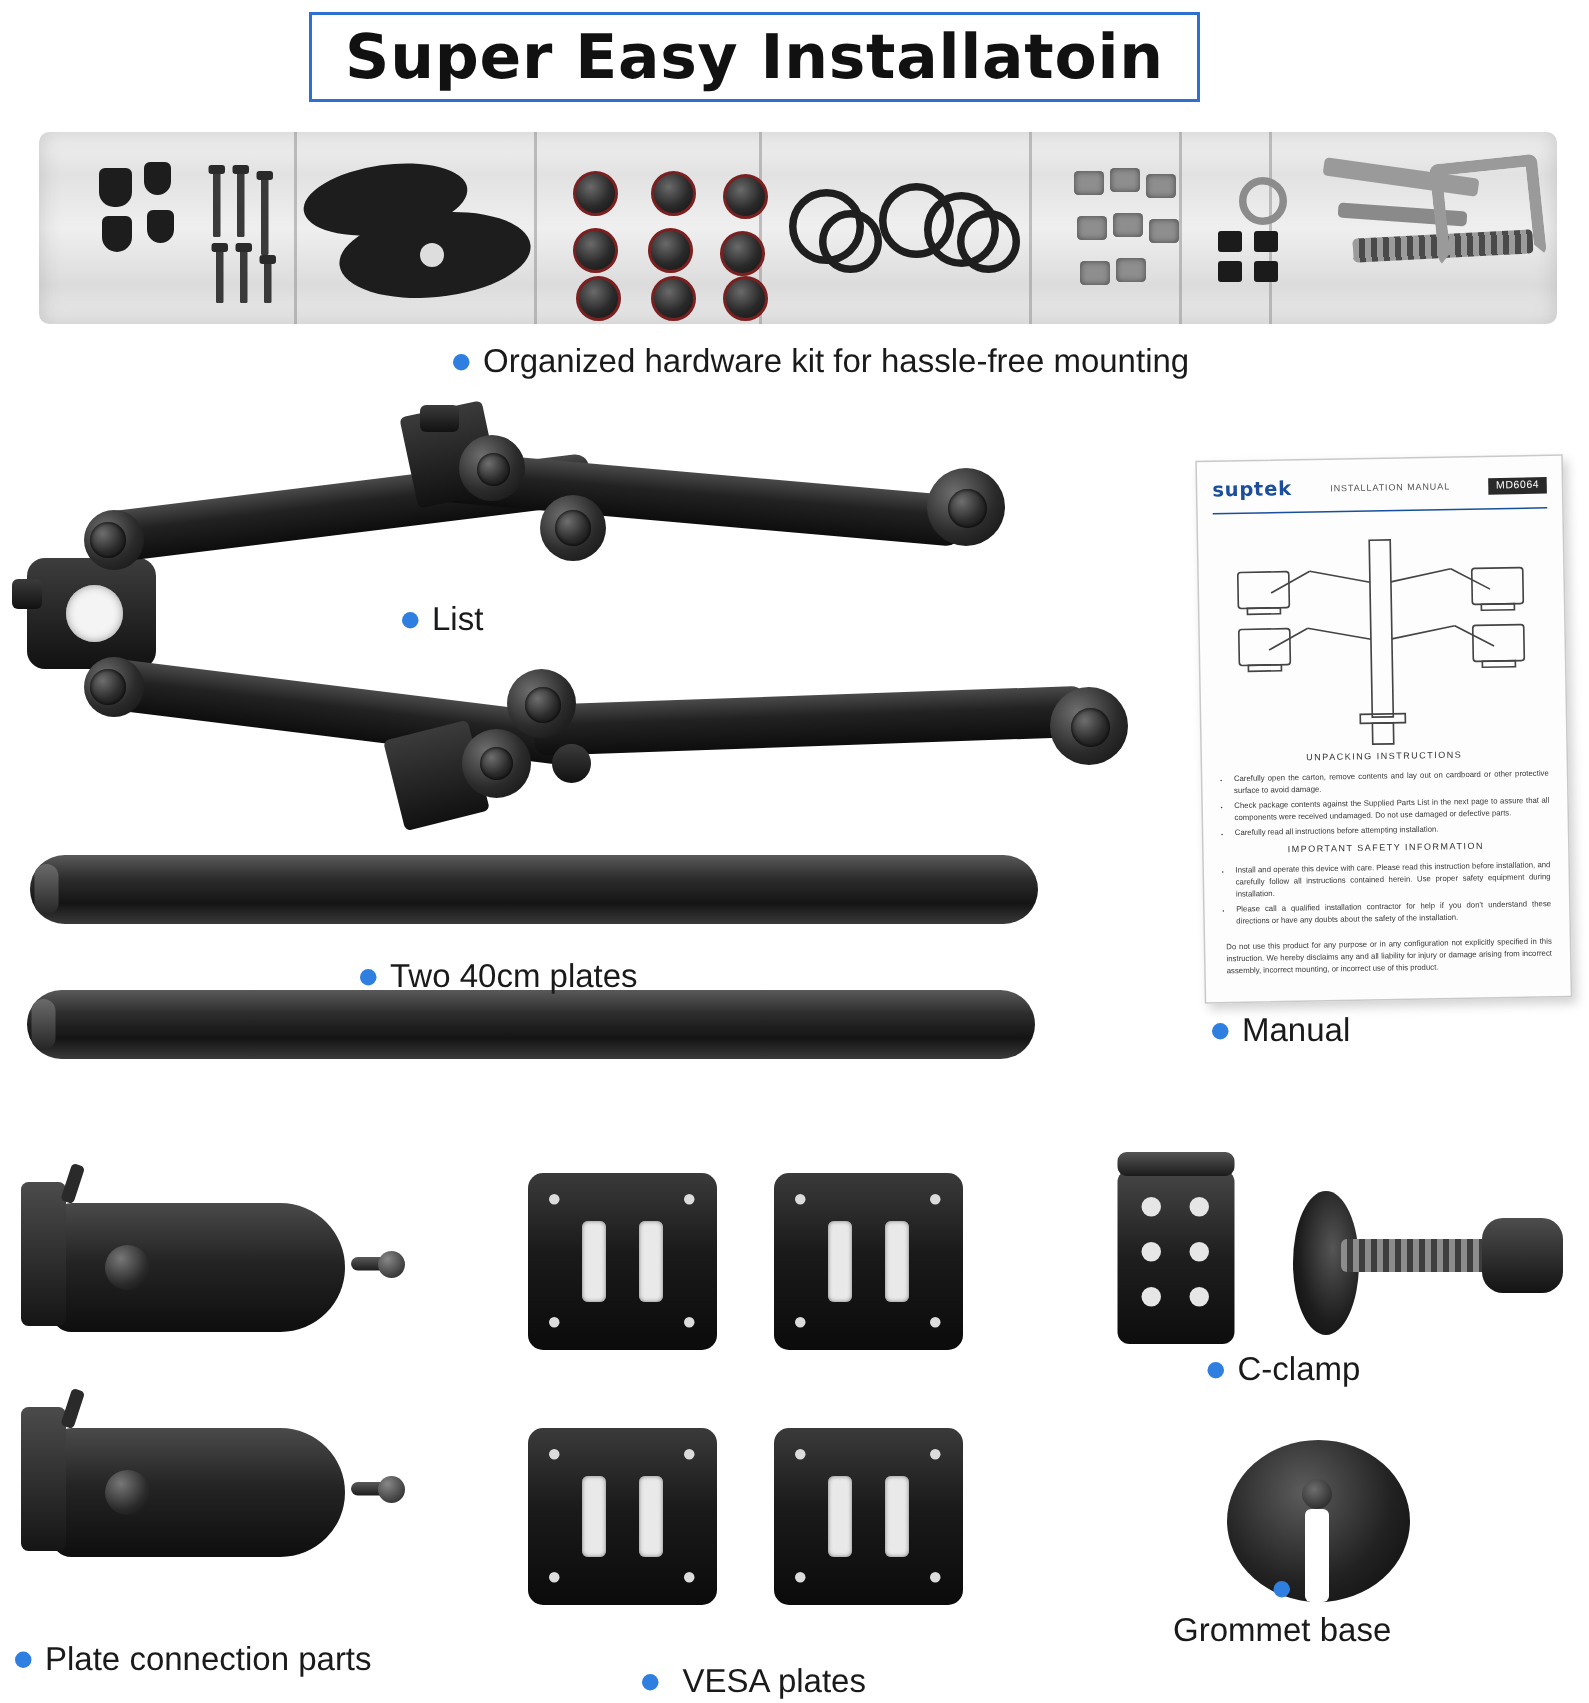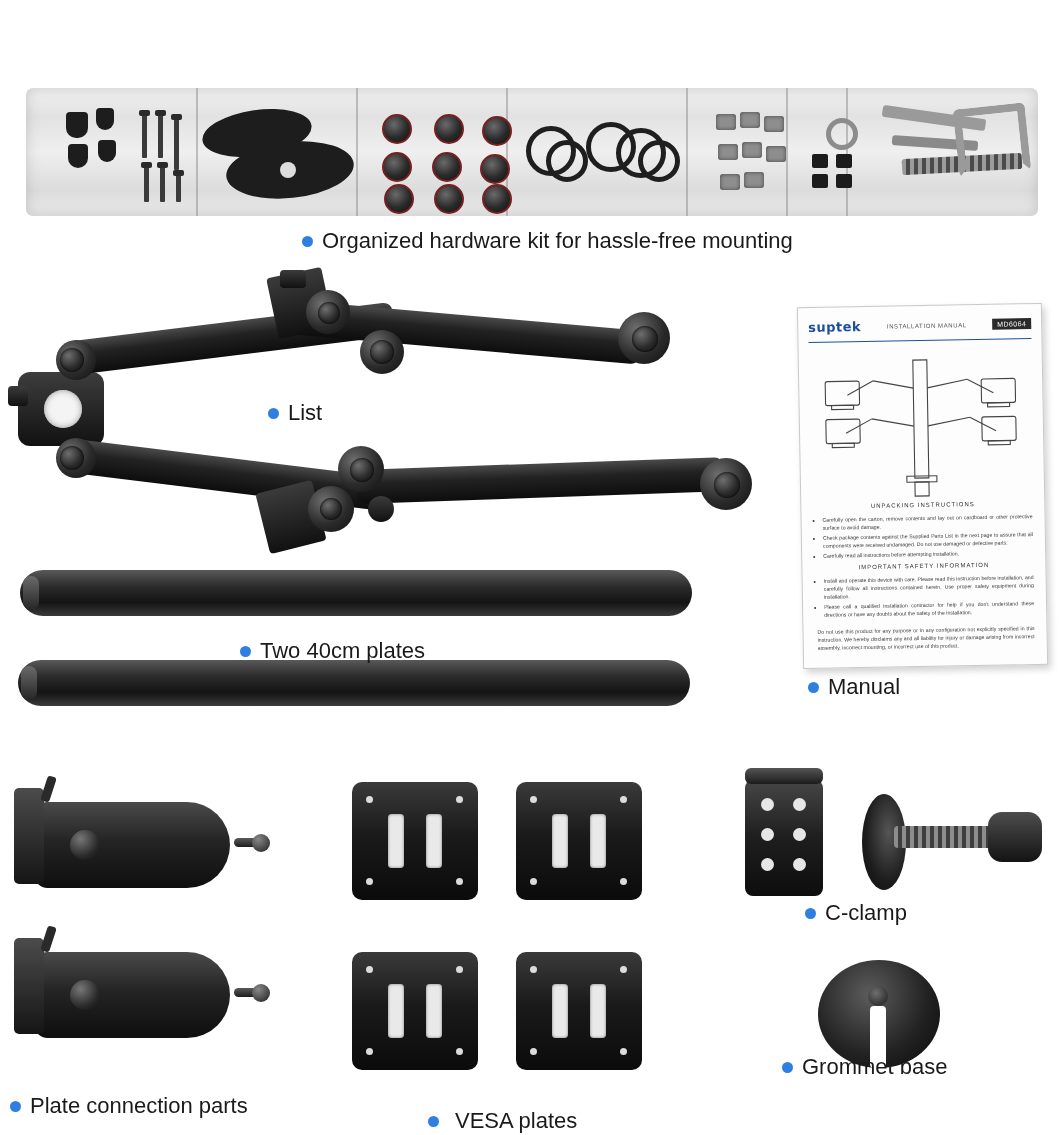--- a/index.html
+++ b/index.html
@@ -367,20 +367,23 @@
     width: 20px; height: 20px;
     border-radius: 50%;
     background: radial-gradient(circle at 40% 35%, #6e6e6e, #1a1a1a);
   }
 </style>
 </head>
 <body>
 
 <div id="page">
 
+  <div id="title-box">
+    <span id="title-text">Super Easy Installatoin</span>
+  </div>
 
   <div id="hardware-bag">
     <div class="seam" style="left:170px"></div>
     <div class="seam" style="left:330px"></div>
     <div class="seam" style="left:480px"></div>
     <div class="seam" style="left:660px"></div>
     <div class="seam" style="left:760px"></div>
     <div class="seam" style="left:820px"></div>
 
     <div class="hw" style="left:40px;top:24px;width:22px;height:26px;border-radius:4px 4px 10px 10px;"></div>
@@ -632,18 +635,18 @@
   <div class="caption" style="left:805px;top:900px;">
     <span class="bullet"></span>
     <span>C-clamp</span>
   </div>
 
   <div id="grommet">
     <div class="pip"></div>
     <div class="notch"></div>
   </div>
 
-  <div class="caption" style="left:782px;top:1054px;">
+  <div class="caption" style="left:782px;top:1054px;flex-direction:column;">
     <span class="bullet"></span>
     <span>Grommet base</span>
   </div>
 
 </div>
 
 </body></html>

